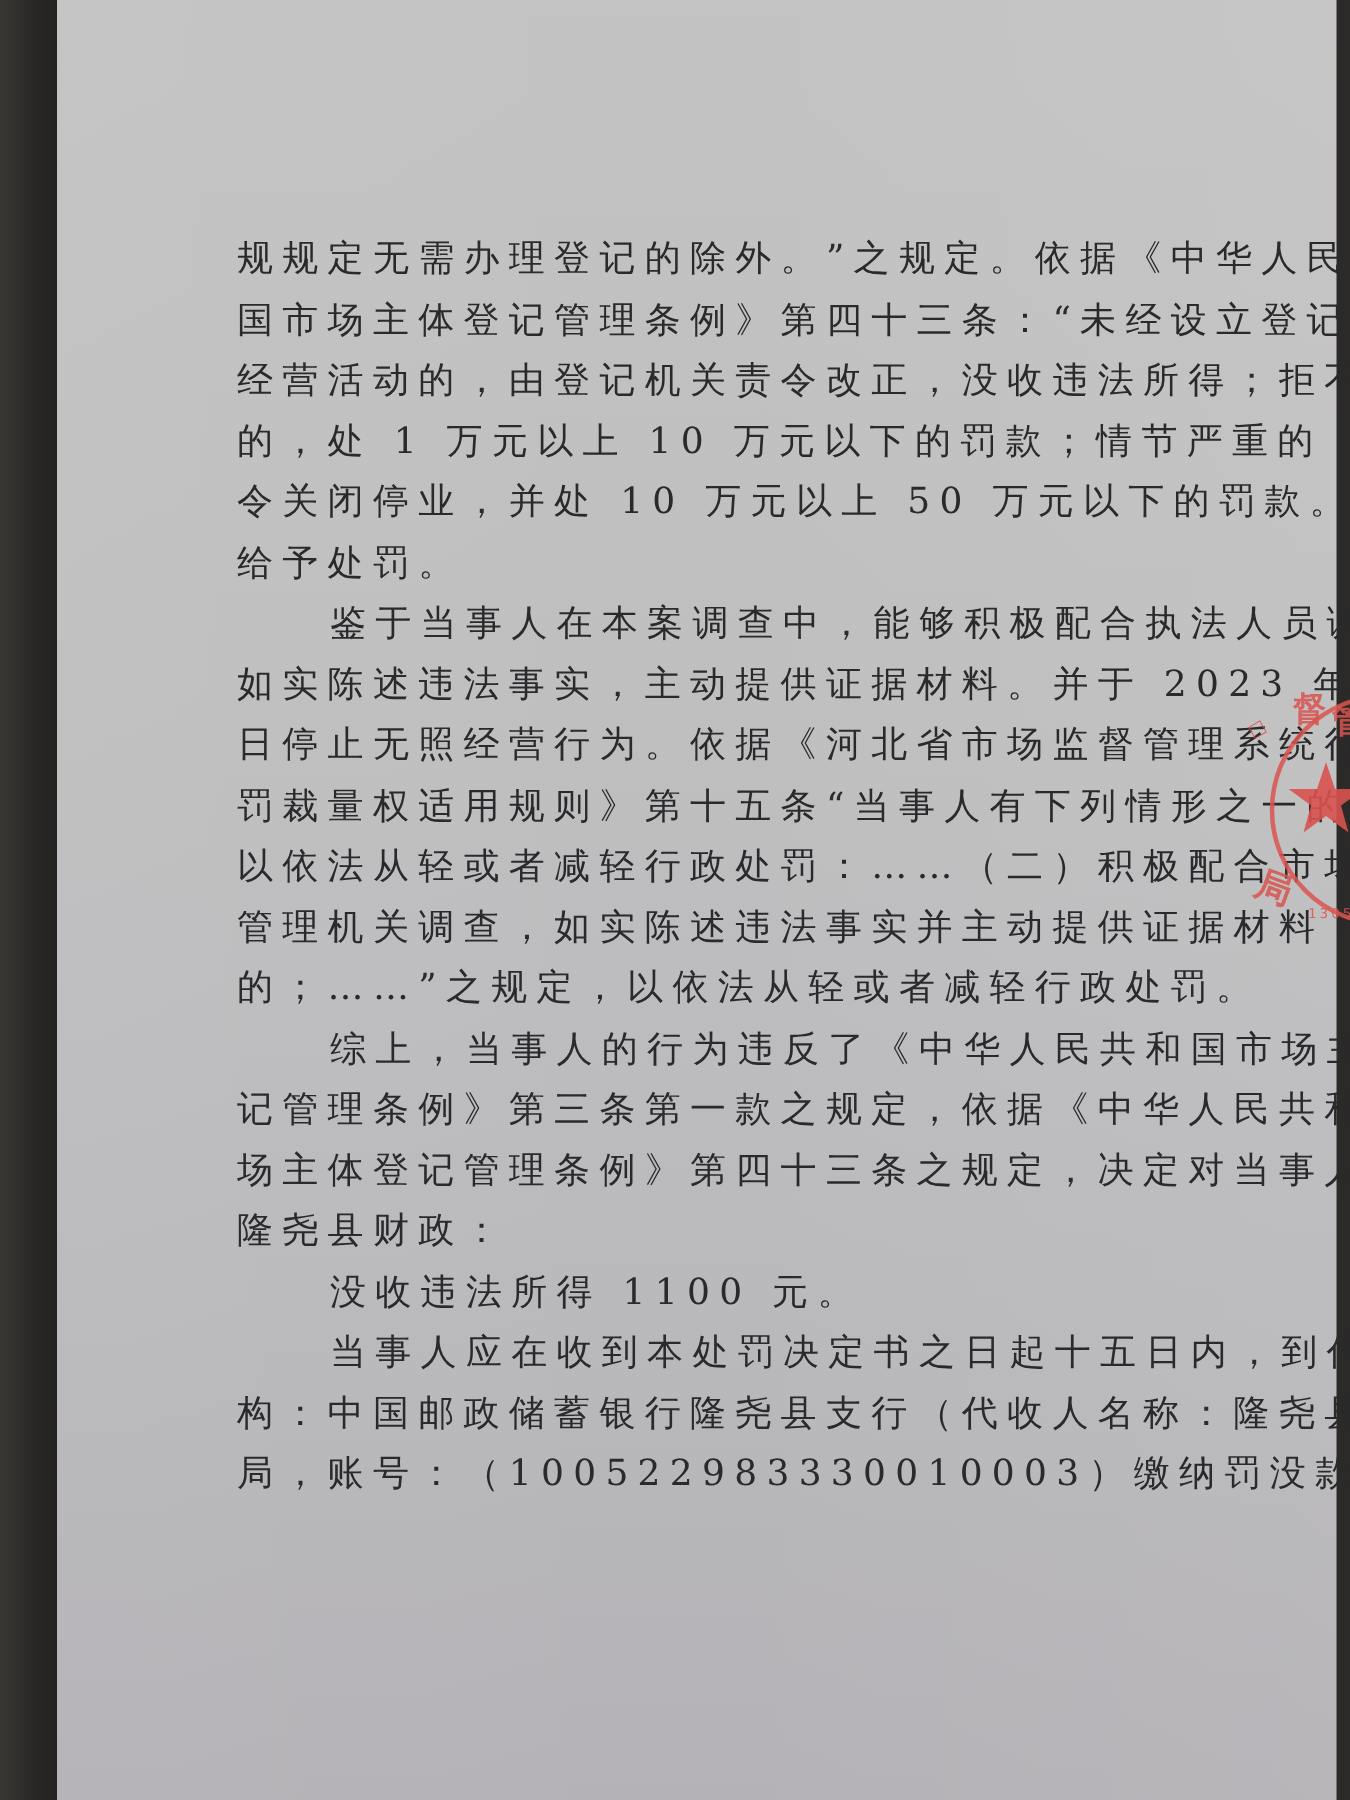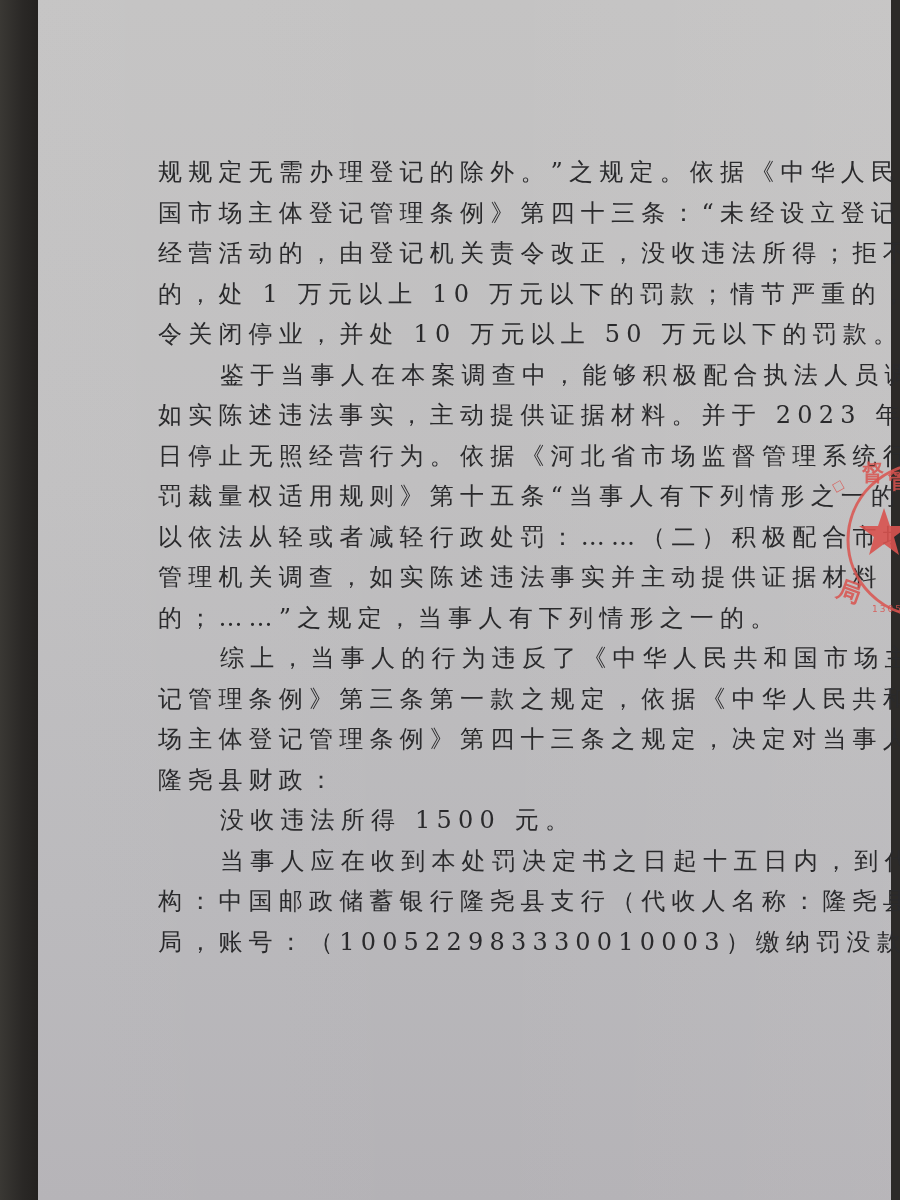--- a/index.html
+++ b/index.html
@@ -47,32 +47,33 @@
 <div class="bg-right"></div>
 
 <div class="paper"></div>
 
 <div class="text-block">
   <div class="line">规规定无需办理登记的除外。”之规定。依据《中华人民共和</div>
   <div class="line">国市场主体登记管理条例》第四十三条：“未经设立登记从事</div>
   <div class="line">经营活动的，由登记机关责令改正，没收违法所得；拒不改正</div>
   <div class="line">的，处 1 万元以上 10 万元以下的罚款；情节严重的，依法责</div>
   <div class="line">令关闭停业，并处 10 万元以上 50 万元以下的罚款。”之规定</div>
+  <div class="line">给予处罚。</div>
   <div class="line indent">鉴于当事人在本案调查中，能够积极配合执法人员调查，</div>
   <div class="line">如实陈述违法事实，主动提供证据材料。并于 2023 年 10 月 17</div>
   <div class="line">日停止无照经营行为。依据《河北省市场监督管理系统行政处</div>
   <div class="line">罚裁量权适用规则》第十五条“当事人有下列情形之一的，可</div>
   <div class="line">以依法从轻或者减轻行政处罚：……（二）积极配合市场监督</div>
   <div class="line">管理机关调查，如实陈述违法事实并主动提供证据材料</div>
-  <div class="line">的；……”之规定，当事人有下列情形之一的。</div>
+  <div class="line">的；……”之规定，以依法从轻或者减轻行政处罚。</div>
   <div class="line indent">综上，当事人的行为违反了《中华人民共和国市场主体登</div>
   <div class="line">记管理条例》第三条第一款之规定，依据《中华人民共和国市</div>
   <div class="line">场主体登记管理条例》第四十三条之规定，决定对当事人行政</div>
   <div class="line">隆尧县财政：</div>
-  <div class="line indent">没收违法所得 1500 元。</div>
+  <div class="line indent">没收违法所得 1100 元。</div>
   <div class="line indent">当事人应在收到本处罚决定书之日起十五日内，到代收机</div>
   <div class="line">构：中国邮政储蓄银行隆尧县支行（代收人名称：隆尧县财政</div>
   <div class="line">局，账号：（100522983330010003）缴纳罚没款；逾期不缴纳</div>
 </div>
 
 <svg class="seal" viewBox="0 0 140 160" xmlns="http://www.w3.org/2000/svg">
   <g fill="none" stroke="#d9534f" stroke-width="3" opacity="0.85">
     <circle cx="82" cy="80" r="76"></circle>
   </g>
   <g fill="#d9534f" opacity="0.9">

